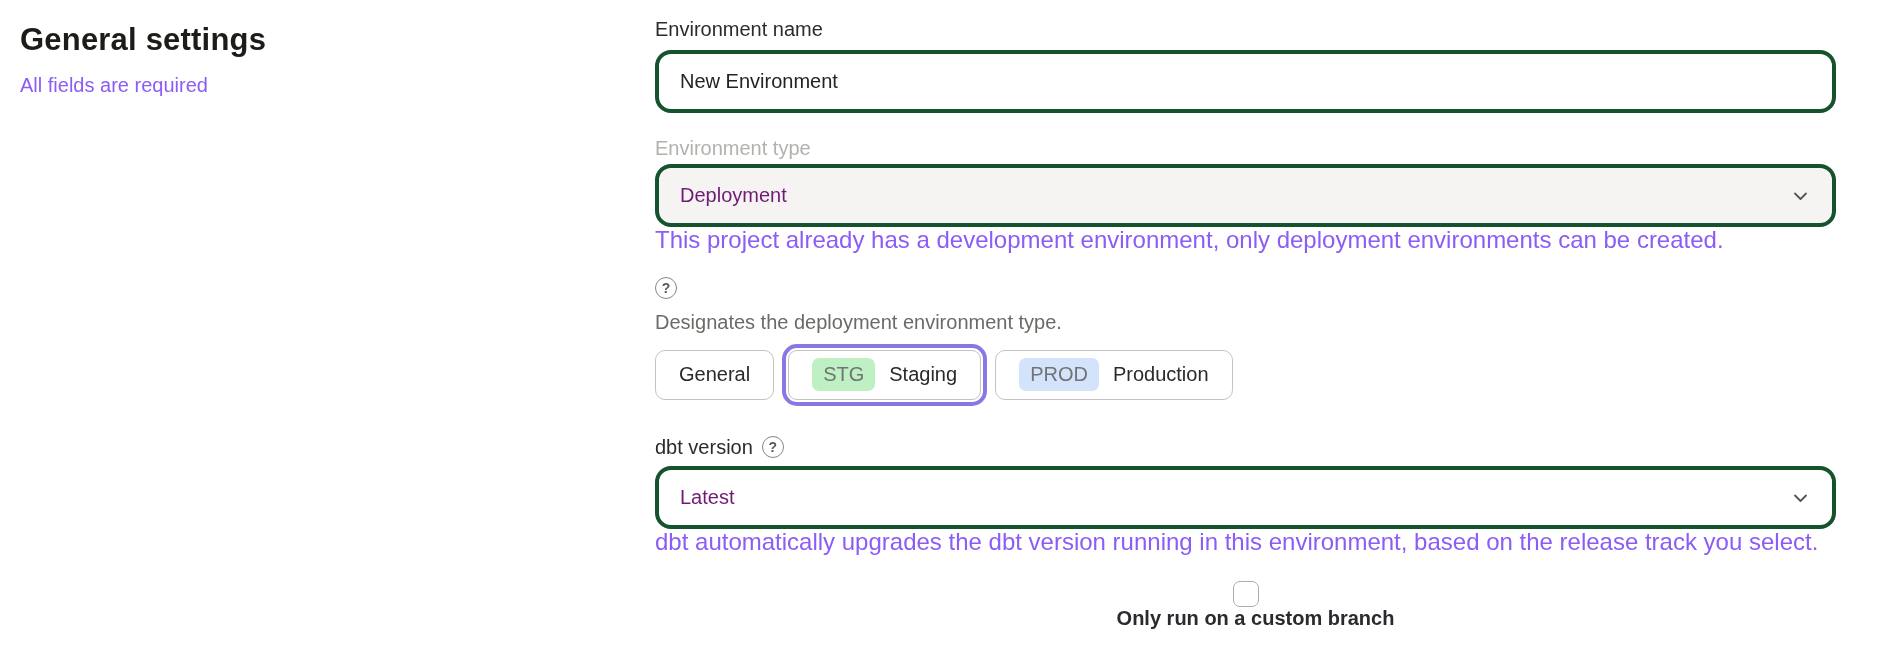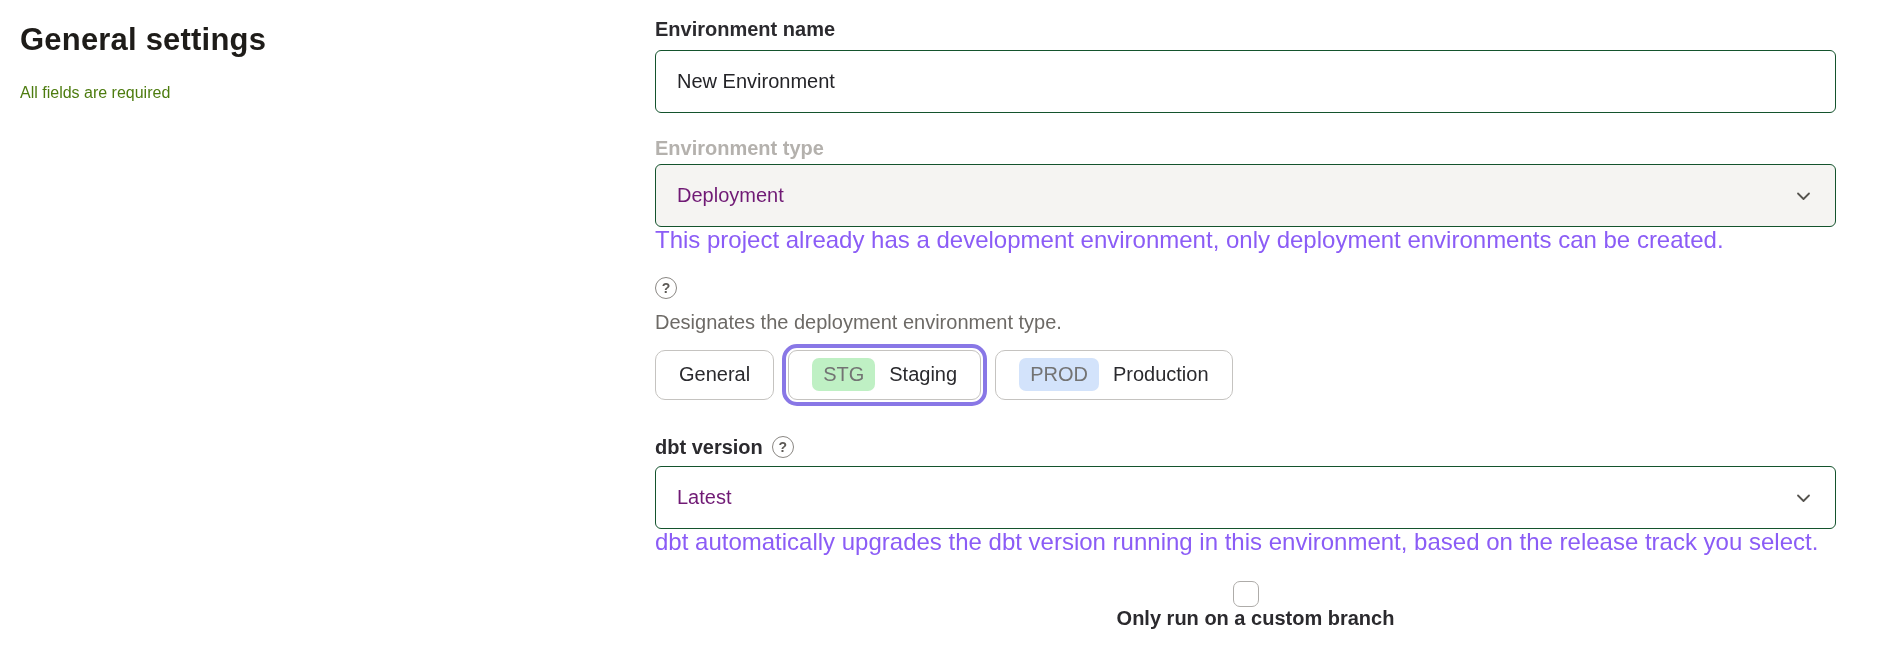--- a/index.html
+++ b/index.html
@@ -4,31 +4,31 @@
 <style>
   * { margin: 0; padding: 0; box-sizing: border-box; }
   html, body { width: 1888px; height: 660px; background: #ffffff; overflow: hidden; }
   body { font-family: "Liberation Sans", sans-serif; color: #2a2a2e; }
 
   .layout { display: flex; width: 1796px; }
 
   
   .left-col { flex: 0 0 655px; padding: 24px 0 0 20px; }
   .page-title { font-size: 31px; font-weight: 700; color: #1e1c19; line-height: 32px; letter-spacing: 0.2px; }
-  .page-subtitle { margin-top: 24px; font-size: 16px; color: #4d7c0f; line-height: 26px; }
+  .page-subtitle { margin-top: 16px; font-size: 20px; color: #8b5cf6; line-height: 26px; }
 
   
   .right-col { flex: 0 0 1181px; padding-top: 16px; }
 
-  .field-label { font-size: 20px; font-weight: 700; color: #2b2a2e; line-height: 26px; }
+  .field-label { font-size: 20px; font-weight: 400; color: #2b2a2e; line-height: 26px; }
   .field-label.muted { color: #b4b1ad; }
   .label-row { display: flex; align-items: center; gap: 9px; }
 
   .text-input, .select-box {
-    width: 100%; height: 63px; border: 1px solid #14532d; border-radius: 6px;
+    width: 100%; height: 63px; border: 4px solid #14532d; border-radius: 16px;
     background: #ffffff; font-family: "Liberation Sans", sans-serif;
     font-size: 20px; color: #242428; padding: 0 21px; outline: none;
   }
   .text-input { margin-top: 8px; display: block; }
 
   .select-box { position: relative; display: flex; align-items: center; cursor: pointer; }
   .select-box.disabled { background: #f5f4f2; cursor: default; }
   .select-value { font-size: 20px; color: #701a75; }
   .chevron { position: absolute; right: 23px; top: 50%; transform: translateY(-50%); width: 17px; height: 17px; }
   .chevron svg { display: block; }

